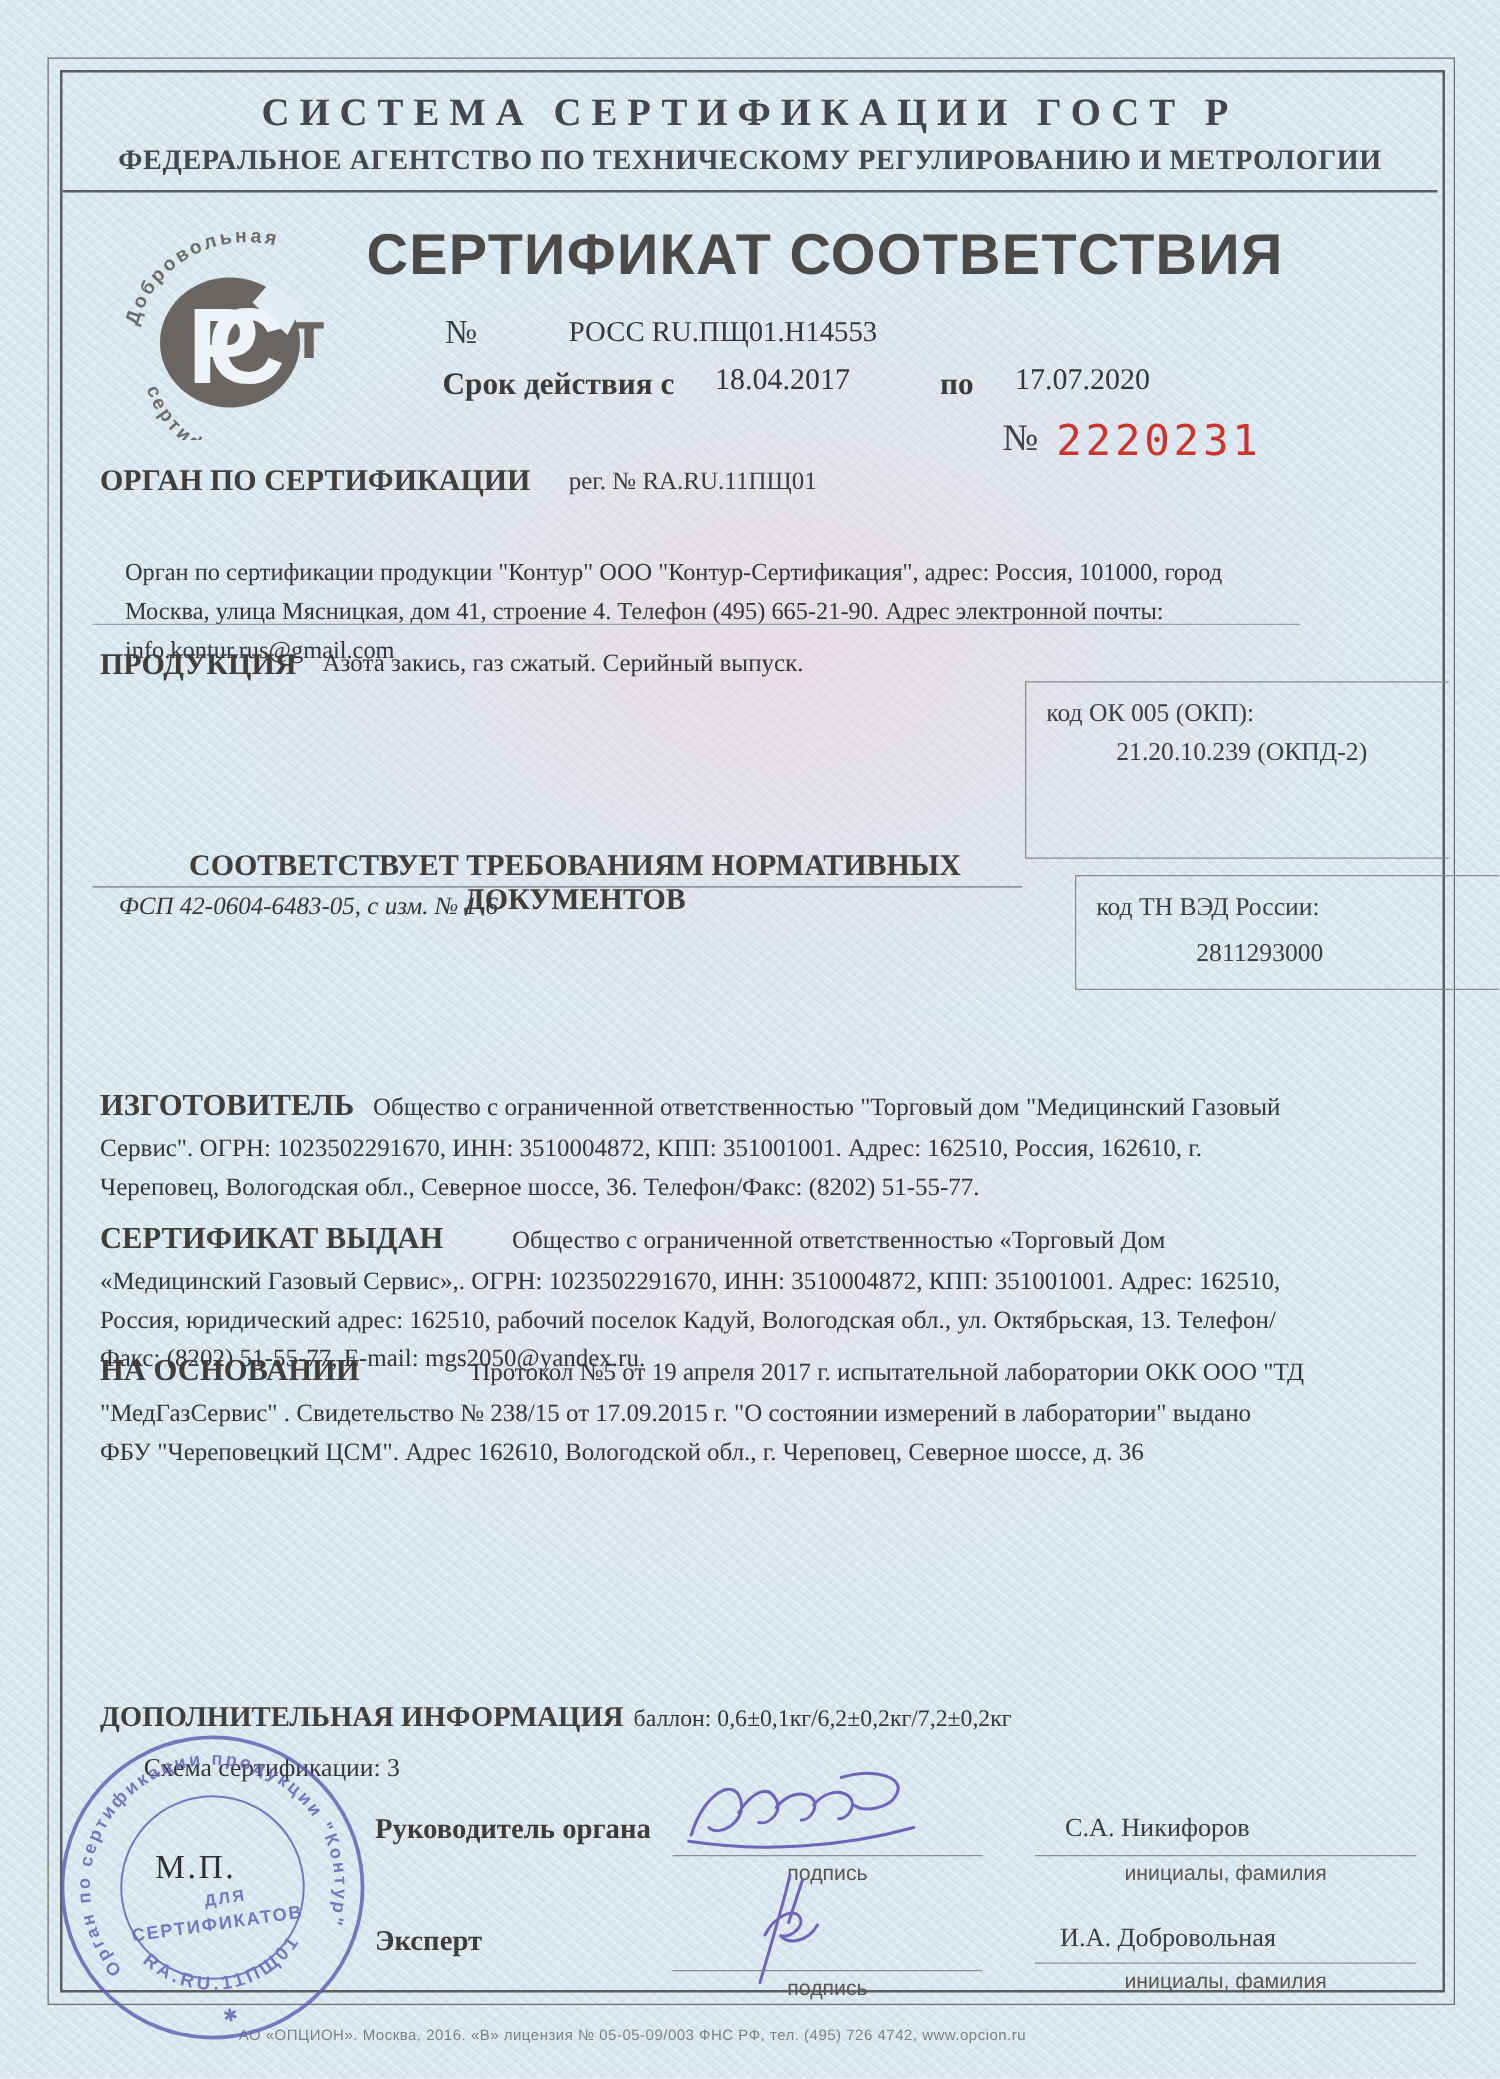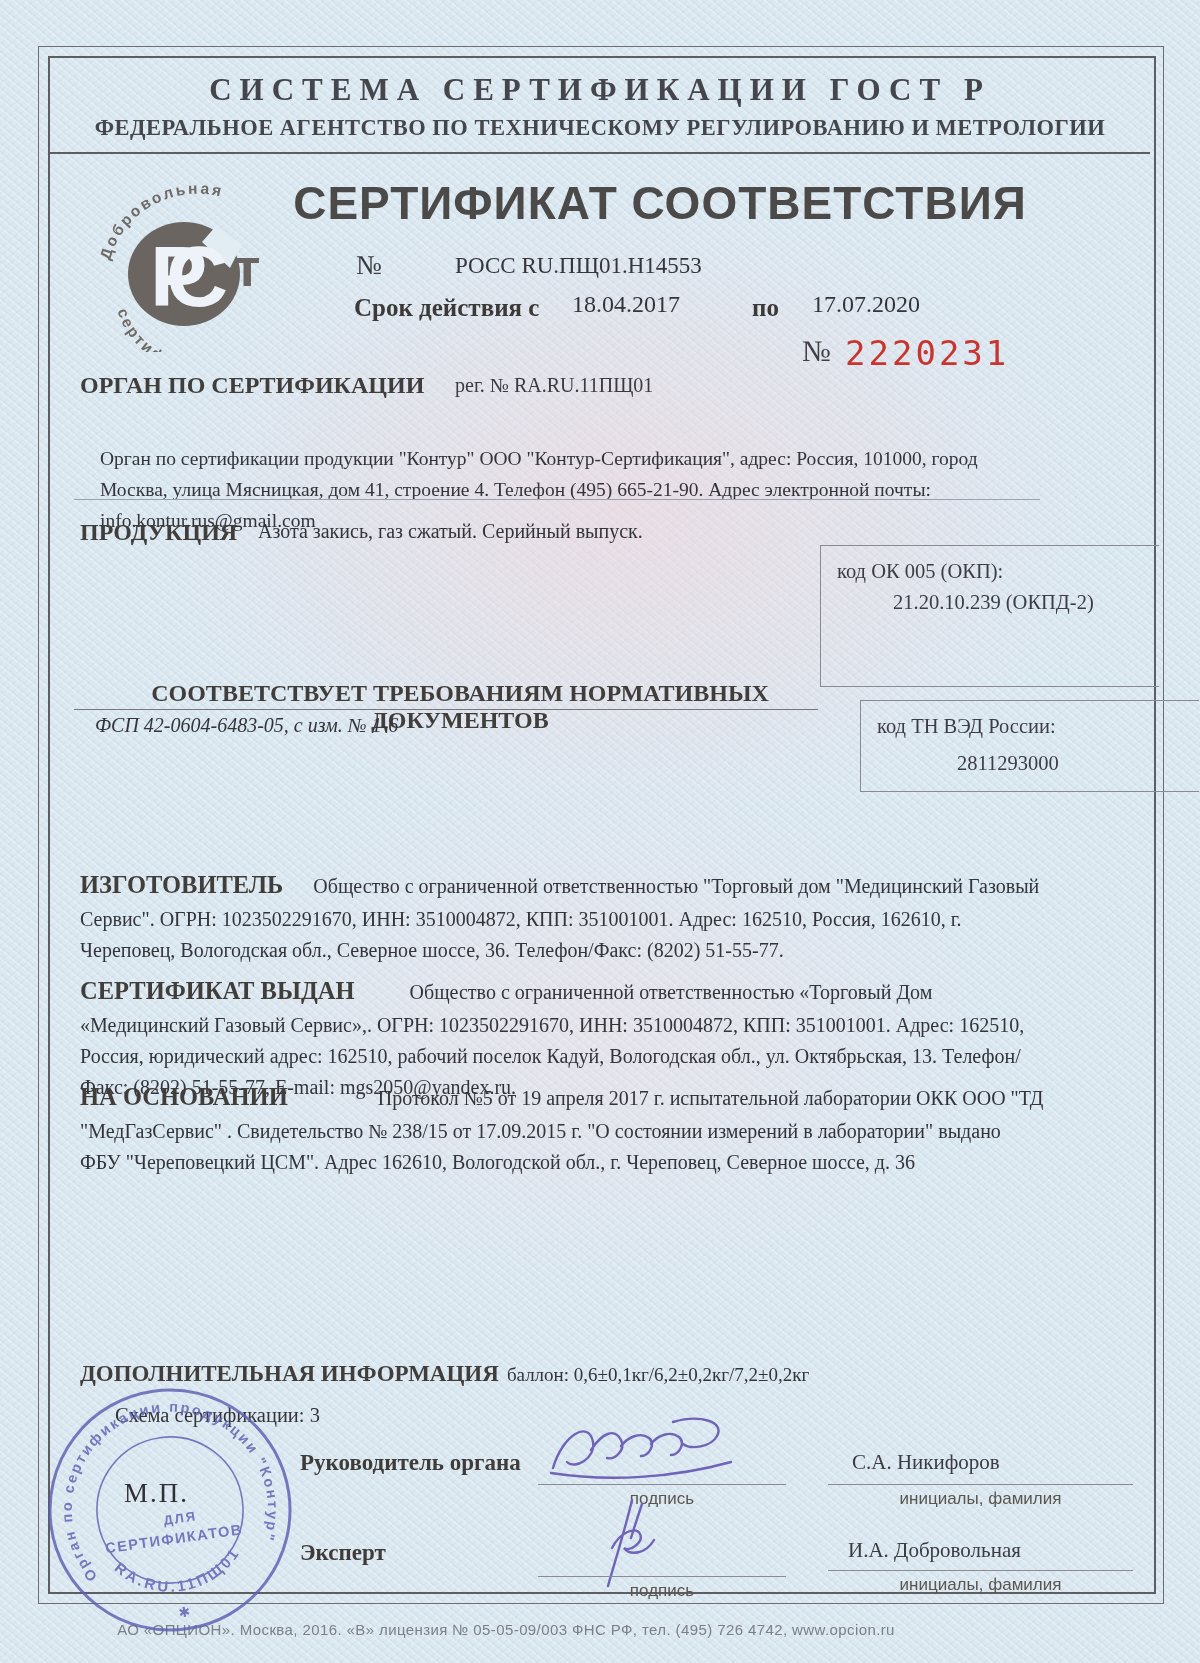--- a/index.html
+++ b/index.html
@@ -63,21 +63,21 @@
   .expert-nameline{left:828px;top:1570px;width:305px;}
   .caption{font-family:"Liberation Sans",sans-serif;font-size:17px;color:#5a564f;text-align:center;}
   .head-sigcap{left:538px;top:1489px;width:248px;}
   .expert-sigcap{left:538px;top:1581px;width:248px;}
   .head-namecap{left:828px;top:1489px;width:305px;}
   .expert-namecap{left:828px;top:1575px;width:305px;}
   .sig-name{font-size:21px;color:#3b3b42;}
   .head-name{left:852px;top:1450px;}
   .expert-name{left:848px;top:1538px;}
   .disclaimer{left:222px;top:1570px;font-size:25.5px;color:#3d3d44;}
-  .print-info{left:0;top:1621px;width:1012px;text-align:center;font-family:"Liberation Sans",sans-serif;font-size:15px;letter-spacing:.4px;color:#7b7f88;}
+  .print-info{left:0;top:1621px;width:1012px;text-align:center;font-family:"Liberation Sans",sans-serif;font-size:12px;letter-spacing:.4px;color:#7b7f88;}
   .logo-wrap{left:88px;top:180px;width:236px;height:172px;}
   .stamp-wrap{left:32px;top:1372px;width:276px;height:276px;opacity:.82;transform:rotate(-8deg);z-index:2;}
   .sig1-wrap{left:545px;top:1416px;width:225px;height:72px;}
   .sig2-wrap{left:596px;top:1494px;width:92px;height:98px;}
   svg text{font-family:"Liberation Sans",sans-serif;}
 </style>
 </head>
 <body>
 
 <div class="page">
@@ -136,21 +136,21 @@
 
   <div class="abs sec-label conf-label">СООТВЕТСТВУЕТ ТРЕБОВАНИЯМ НОРМАТИВНЫХ ДОКУМЕНТОВ</div>
   <div class="abs conf-underline"></div>
   <div class="abs conf-text">ФСП 42-0604-6483-05, с изм. № 1-6</div>
 
   <div class="abs code-box tnved-box">
     <div>код ТН ВЭД России:</div>
     <div class="tnved-l2">2811293000</div>
   </div>
 
-  <p class="abs para-block man-block"><span class="pb-label" style="margin-right:30px;text-align:right;">ИЗГОТОВИТЕЛЬ</span><span>Общество с ограниченной ответственностью "Торговый дом "Медицинский Газовый Сервис". ОГРН: 1023502291670, ИНН: 3510004872, КПП: 351001001. Адрес: 162510, Россия, 162610, г. Череповец, Вологодская обл., Северное шоссе, 36. Телефон/Факс: (8202) 51-55-77.</span></p>
+  <p class="abs para-block man-block"><span class="pb-label" style="margin-right:15px;text-align:right;">ИЗГОТОВИТЕЛЬ</span><span>Общество с ограниченной ответственностью "Торговый дом "Медицинский Газовый Сервис". ОГРН: 1023502291670, ИНН: 3510004872, КПП: 351001001. Адрес: 162510, Россия, 162610, г. Череповец, Вологодская обл., Северное шоссе, 36. Телефон/Факс: (8202) 51-55-77.</span></p>
 
   <p class="abs para-block iss-block"><span class="pb-label" style="margin-right:55px;">СЕРТИФИКАТ ВЫДАН</span><span>Общество с ограниченной ответственностью «Торговый Дом «Медицинский Газовый Сервис»,. ОГРН: 1023502291670, ИНН: 3510004872, КПП: 351001001. Адрес: 162510, Россия, юридический адрес: 162510, рабочий поселок Кадуй, Вологодская обл., ул. Октябрьская, 13. Телефон/Факс: (8202) 51-55-77, E-mail: mgs2050@yandex.ru.</span></p>
 
   <p class="abs para-block bas-block"><span class="pb-label" style="margin-right:90px;">НА ОСНОВАНИИ</span><span>Протокол №5 от 19 апреля 2017 г. испытательной лаборатории ОКК ООО "ТД "МедГазСервис" . Свидетельство № 238/15 от 17.09.2015 г. "О состоянии измерений в лаборатории" выдано ФБУ "Череповецкий ЦСМ". Адрес 162610, Вологодской обл., г. Череповец, Северное шоссе, д. 36</span></p>
 
   <p class="abs para-block add-block"><span class="pb-label add-label" style="margin-right:8px;">ДОПОЛНИТЕЛЬНАЯ ИНФОРМАЦИЯ</span><span class="add-text">баллон: 0,6±0,1кг/6,2±0,2кг/7,2±0,2кг</span></p>
 
   <div class="abs scheme">Схема сертификации: 3</div>
 
   <div class="abs stamp-wrap">

